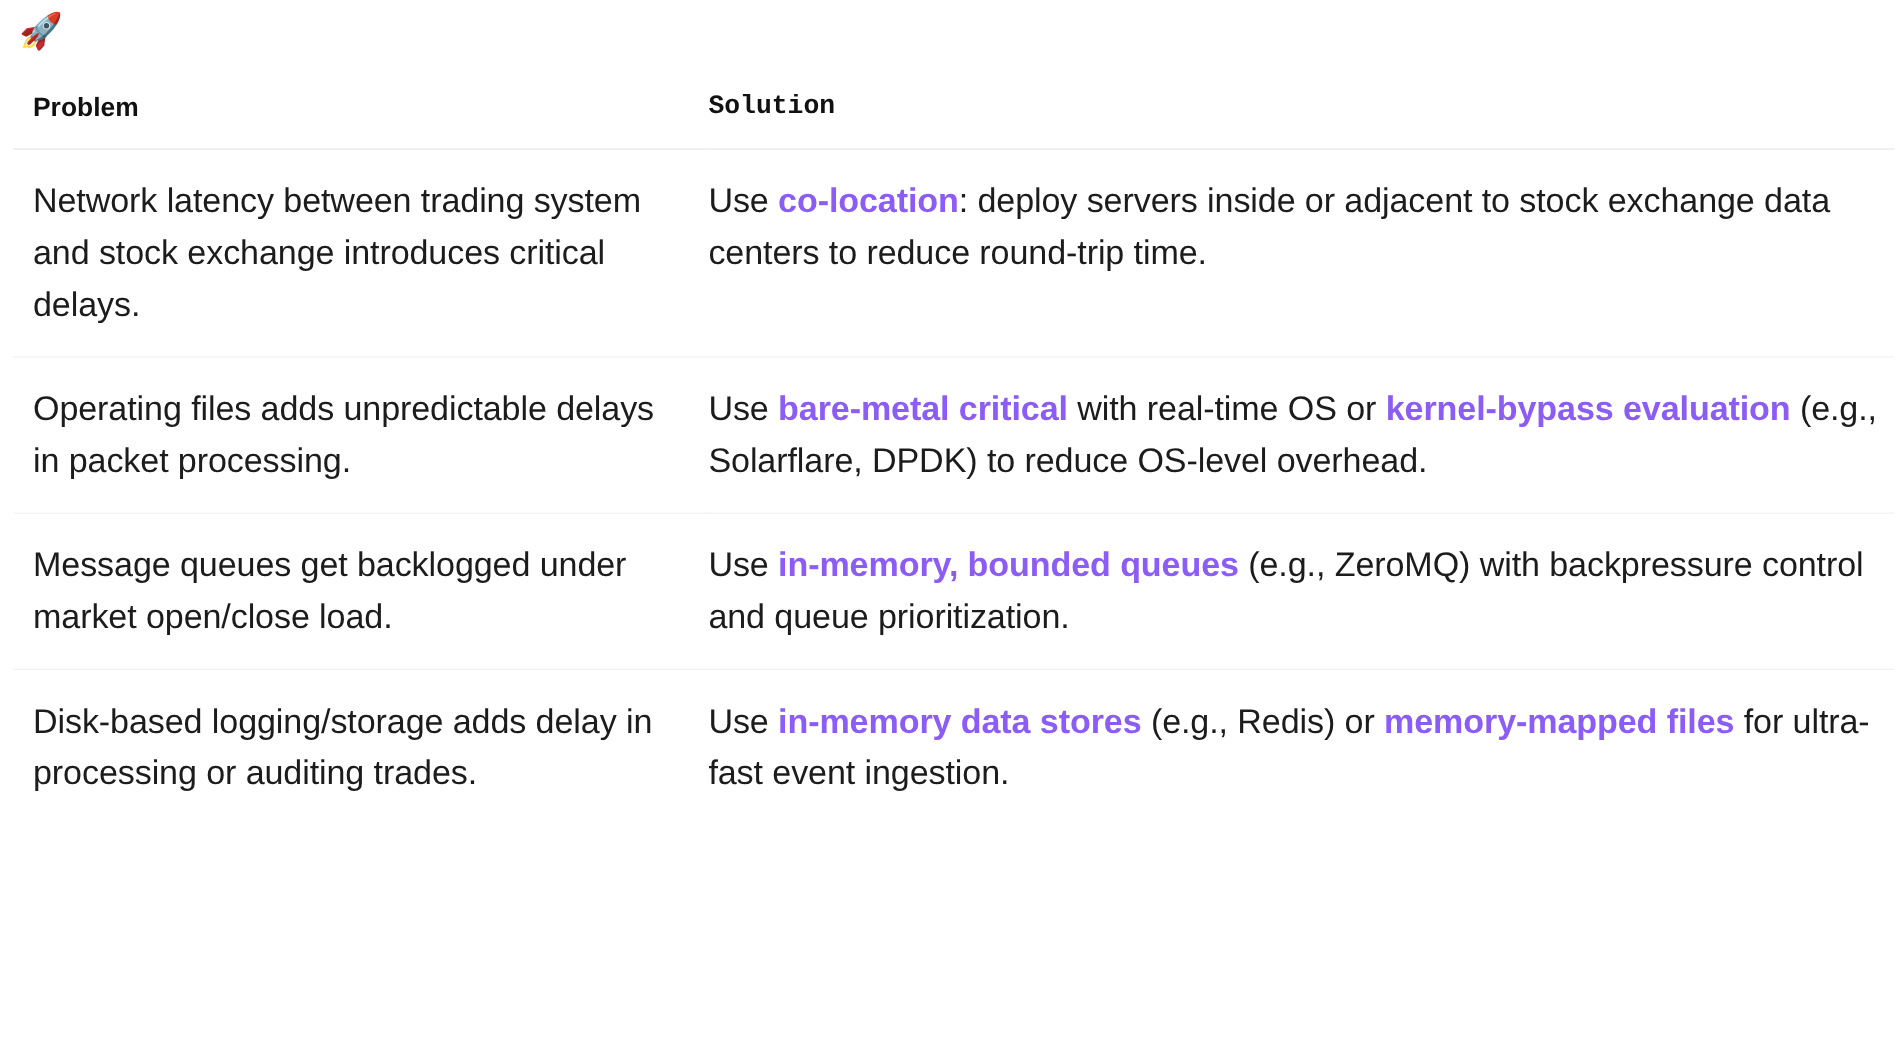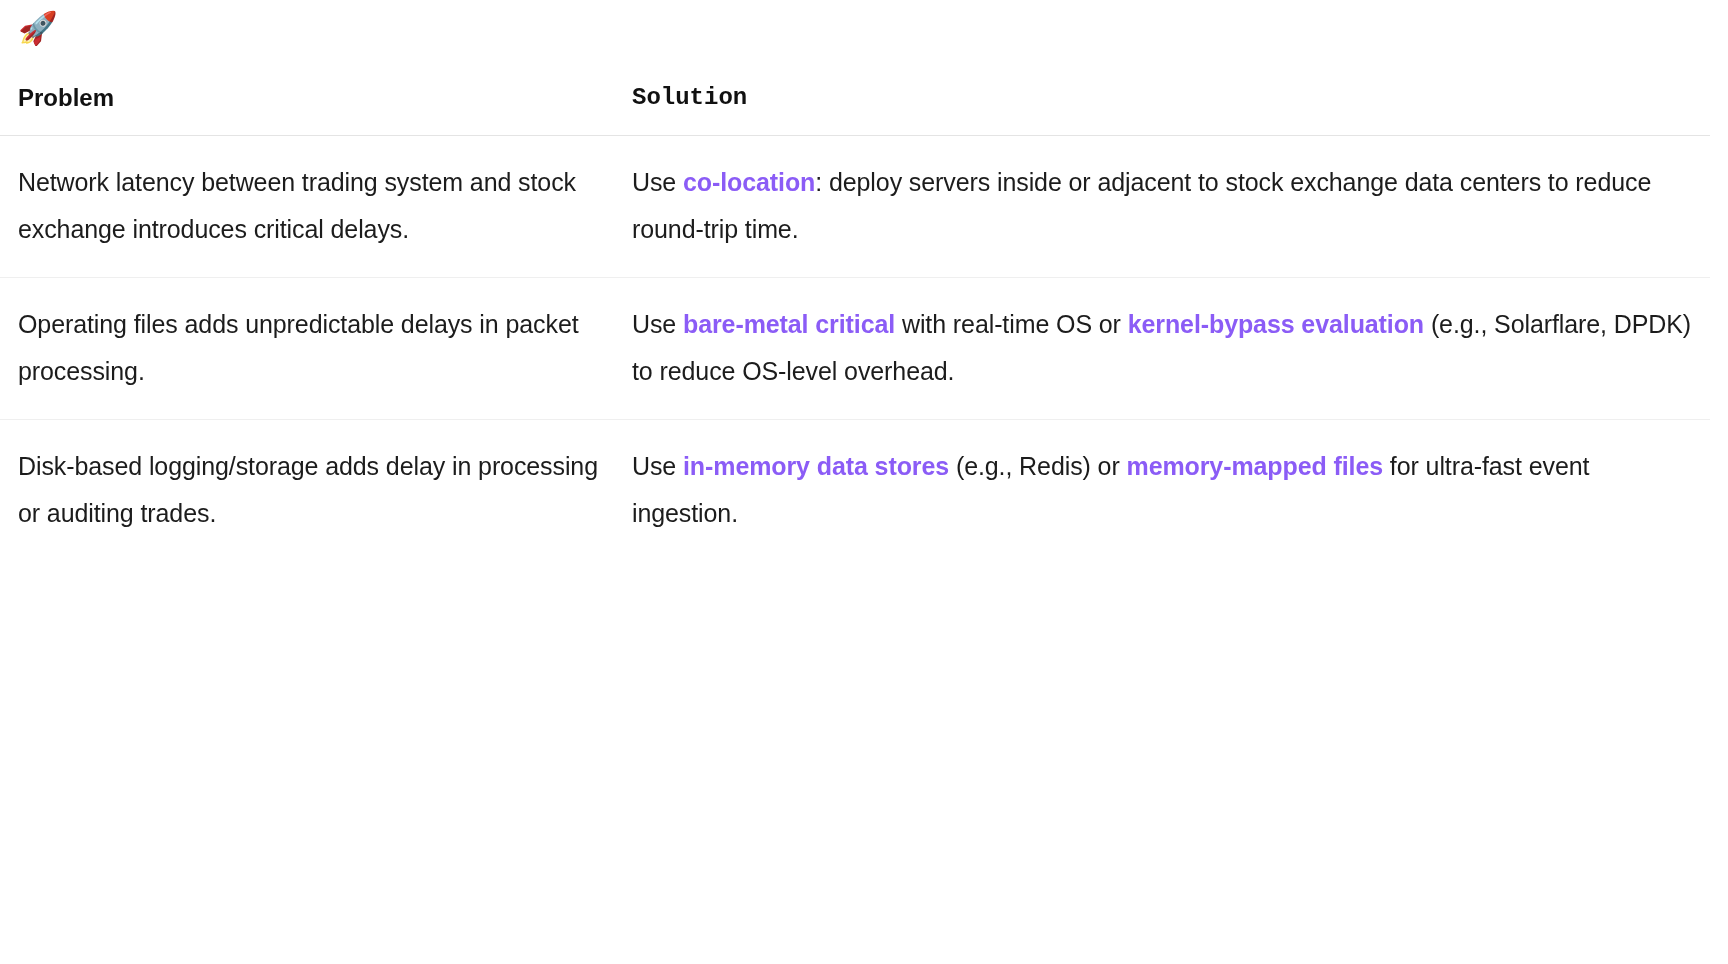--- a/index.html
+++ b/index.html
@@ -39,21 +39,21 @@
   .doc-title .emoji {
     font-size: 32px;
     line-height: 1;
     display: inline-block;
     transform: translateY(-1px);
   }
 
   
   .pstable {
     width: 1710px;
-    margin: 0;
+    margin: 12px;
     padding: 0 0 0 0;
     border-collapse: collapse;
     table-layout: fixed;
     margin-top: 38px;
   }
   .pstable col.c-problem  { width: 632px; }
   .pstable col.c-solution { width: 1078px; }
 
   .pstable th {
     text-align: left;
@@ -61,21 +61,21 @@
     line-height: 30px;
     font-weight: 700;
     color: #111111;
     padding: 0 30px 22px 18px;
     border-bottom: 1.5px solid #e4e4e4;
     vertical-align: bottom;
   }
   .pstable th.sol-head { padding-left: 0; font-family: Liberation Mono, monospace; }
 
   .pstable td {
-    font-size: 25px;
+    font-size: 31px;
     line-height: 47px;
     font-weight: 400;
     color: #1c1c1c;
     padding: 23px 30px 24px 18px;
     border-bottom: 1.5px solid #efefef;
     vertical-align: top;
     letter-spacing: -0.1px;
   }
   .pstable td.sol-cell { padding-left: 0; padding-right: 8px; }
   .pstable tr:last-child td { border-bottom: none; }
@@ -109,19 +109,23 @@
     <tbody id="tbody">
         <tr>
           <td class="prob-cell">Network latency between trading system and stock exchange introduces critical delays.</td>
           <td class="sol-cell">Use <b>co-location</b>: deploy servers inside or adjacent to stock exchange data centers to reduce round-trip time.</td>
         </tr>
         <tr>
           <td class="prob-cell">Operating files adds unpredictable delays in packet processing.</td>
           <td class="sol-cell">Use <b>bare-metal critical</b> with real-time OS or <b>kernel-bypass evaluation</b> (e.g., Solarflare, DPDK) to reduce OS-level overhead.</td>
         </tr>
         <tr>
+          <td class="prob-cell">Message queues get backlogged under market open/close load.</td>
+          <td class="sol-cell">Use <b>in-memory, bounded queues</b> (e.g., ZeroMQ) with backpressure control and queue prioritization.</td>
+        </tr>
+        <tr>
           <td class="prob-cell">Disk-based logging/storage adds delay in processing or auditing trades.</td>
           <td class="sol-cell">Use <b>in-memory data stores</b> (e.g., Redis) or <b>memory-mapped files</b> for ultra-fast event ingestion.</td>
         </tr>
       </tbody>
   </table>
 
 </div>
 
 </body></html>

